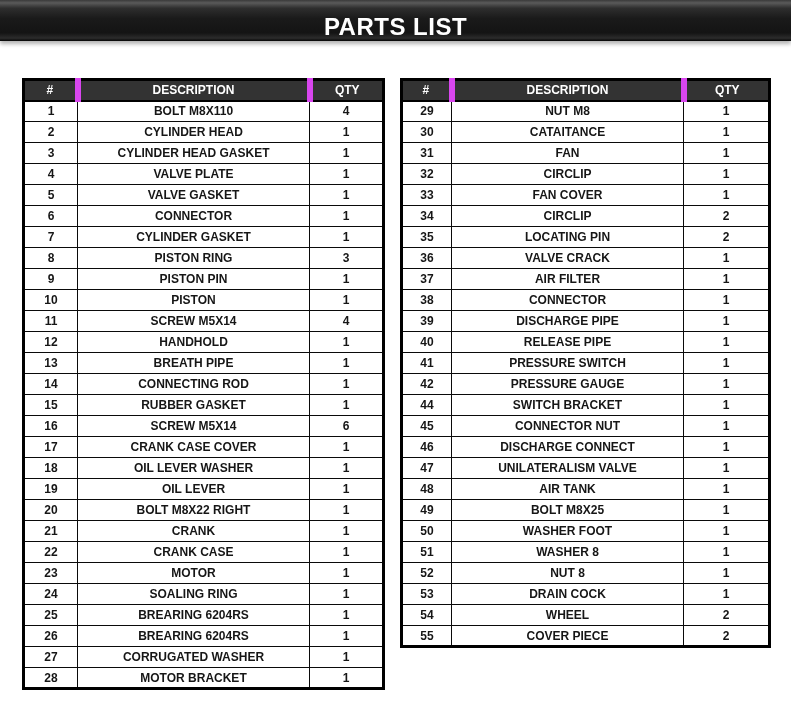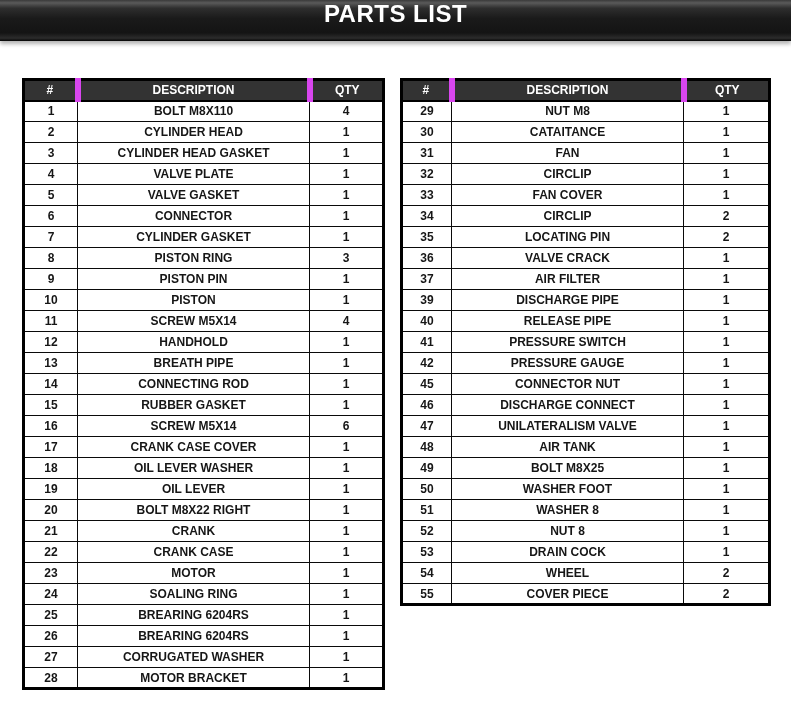--- a/index.html
+++ b/index.html
@@ -11,21 +11,21 @@
     overflow: hidden;
   }
   .title-bar {
     width: 100%;
     height: 41px;
     background: linear-gradient(180deg,
       #3a3a3a 0%, #5a5a5a 7%, #2e2e2e 20%,
       #1a1a1a 45%, #141414 80%, #2c2c2c 93%, #050505 100%);
     box-shadow: 0 3px 4px rgba(0,0,0,0.30);
     display: flex;
-    align-items: flex-start;
+    align-items: flex-end;
     justify-content: center;
   }
   .title-bar span {
     color: #ffffff;
     font-size: 24px;
     font-weight: 700;
     letter-spacing: 0.5px;
   }
   .tables {
     display: flex;
@@ -275,37 +275,47 @@
           <td class="col0">36</td>
           <td class="col1">VALVE CRACK</td>
           <td class="col2">1</td>
         </tr>
         <tr>
           <td class="col0">37</td>
           <td class="col1">AIR FILTER</td>
           <td class="col2">1</td>
         </tr>
         <tr>
+          <td class="col0">38</td>
+          <td class="col1">CONNECTOR</td>
+          <td class="col2">1</td>
+        </tr>
+        <tr>
           <td class="col0">39</td>
           <td class="col1">DISCHARGE PIPE</td>
           <td class="col2">1</td>
         </tr>
         <tr>
           <td class="col0">40</td>
           <td class="col1">RELEASE PIPE</td>
           <td class="col2">1</td>
         </tr>
         <tr>
           <td class="col0">41</td>
           <td class="col1">PRESSURE SWITCH</td>
           <td class="col2">1</td>
         </tr>
         <tr>
           <td class="col0">42</td>
           <td class="col1">PRESSURE GAUGE</td>
+          <td class="col2">1</td>
+        </tr>
+        <tr>
+          <td class="col0">44</td>
+          <td class="col1">SWITCH BRACKET</td>
           <td class="col2">1</td>
         </tr>
         <tr>
           <td class="col0">45</td>
           <td class="col1">CONNECTOR NUT</td>
           <td class="col2">1</td>
         </tr>
         <tr>
           <td class="col0">46</td>
           <td class="col1">DISCHARGE CONNECT</td>

